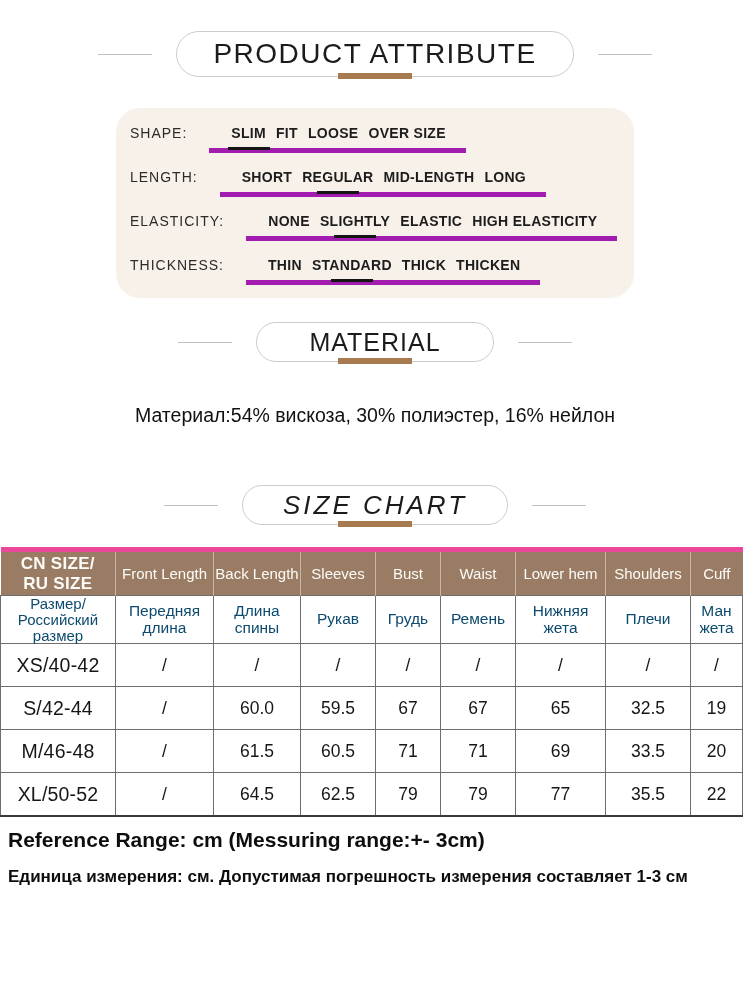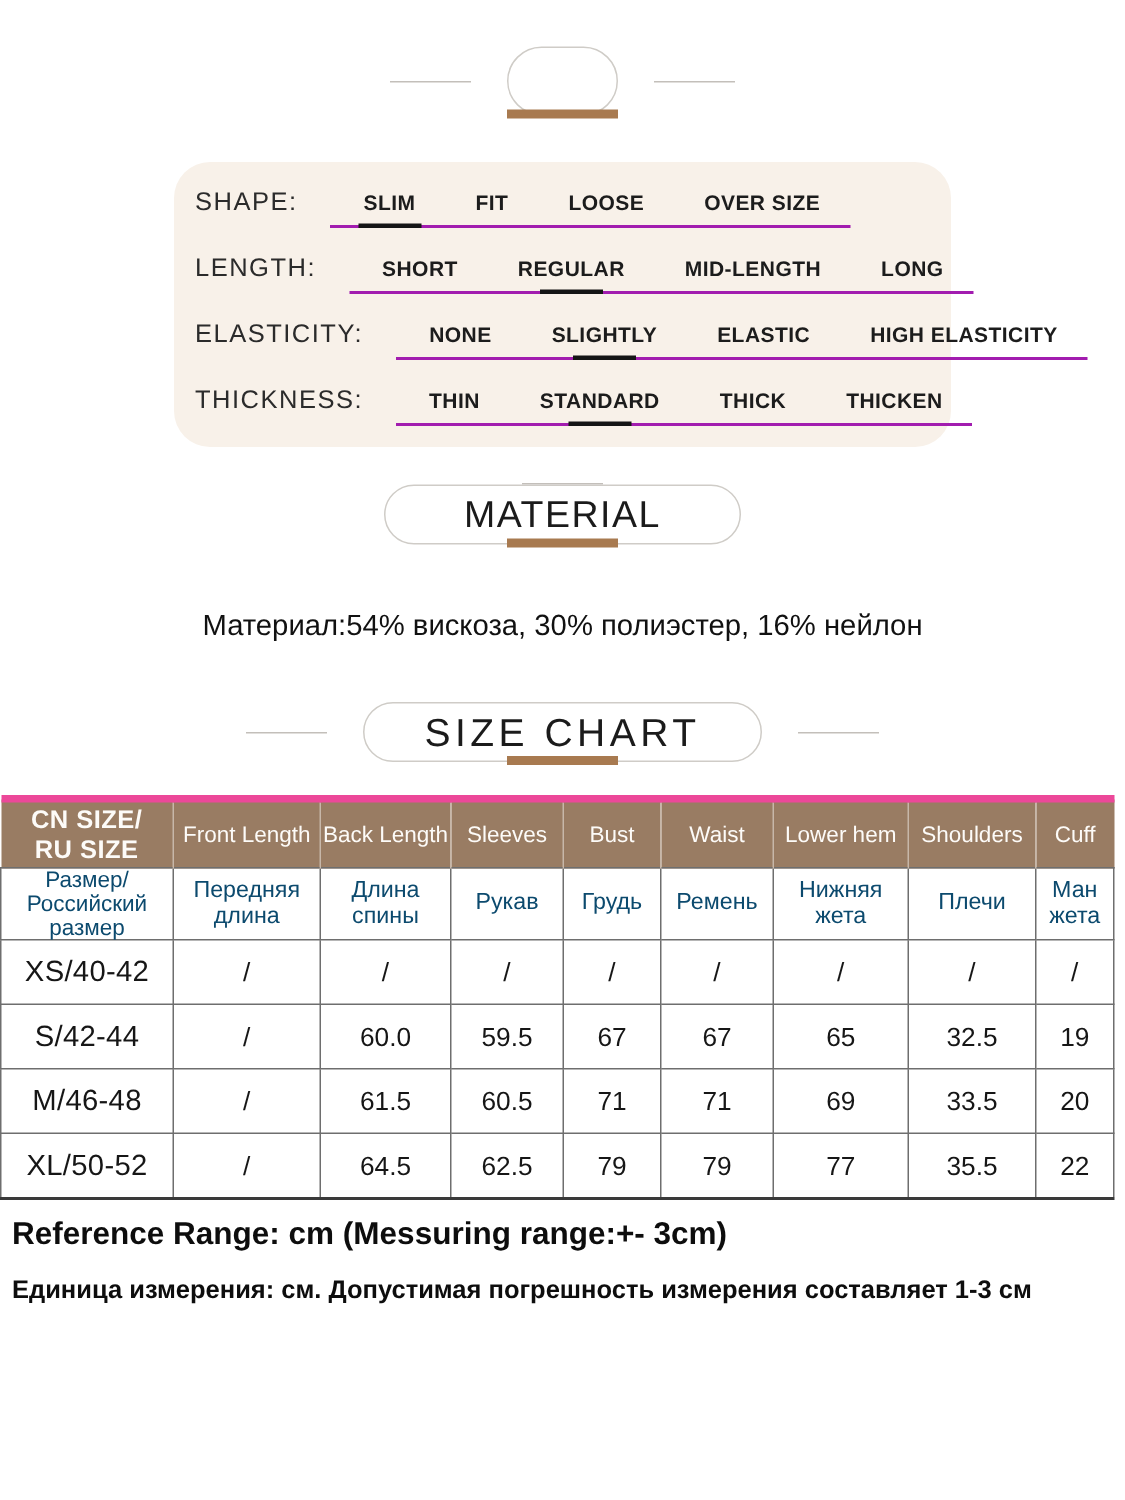--- a/index.html
+++ b/index.html
@@ -2,38 +2,38 @@
 <html><head>
 <meta charset="utf-8">
 <style>
   * { box-sizing: border-box; margin: 0; padding: 0; }
   body { background: #fff; font-family: "Liberation Sans", "DejaVu Sans", sans-serif; }
   .page { position: relative; width: 750px; height: 1000px; background: #ffffff; overflow: hidden; }
 
   
   .title-row { display: flex; align-items: center; justify-content: center; }
   .title-row.t1 { margin-top: 31px; }
-  .title-row.t2 { margin-top: 24px; flex-direction: column; }
-  .title-row.t3 { margin-top: 38px; }
+  .title-row.t2 { margin-top: 24px; }
+  .title-row.t3 { margin-top: 57px; font-style: italic; }
   .side-line { width: 54px; height: 1px; background: #c3bfba; }
   .title-pill { position: relative; margin: 0 24px; border: 1.5px solid #cfccc7; border-radius: 24px;
                 background: #fff; color: #1b1b1b; display: flex; align-items: center; justify-content: center; }
   .t1 .title-pill { height: 46px; padding: 0 36px; font-size: 28px; letter-spacing: 1.5px; }
   .t2 .title-pill { height: 40px; padding: 0 52px; font-size: 25px; letter-spacing: 1px; }
   .t3 .title-pill { height: 40px; padding: 0 40px; font-size: 26px; letter-spacing: 3px; }
   .accent-bar { position: absolute; left: 50%; transform: translateX(-50%); bottom: -3px;
                 width: 74px; height: 6px; background: #a87a50; }
 
   
   .attr-panel { width: 518px; height: 190px; margin: 31px auto 0 auto; background: #f8f1e9;
                 border-radius: 24px; padding: 17px 14px 10px 14px; }
   .attr-row { display: flex; align-items: baseline; height: 41px; margin-bottom: 3px; }
-  .attr-label { font-size: 17px; color: #2b2b2b; letter-spacing: 1px; white-space: nowrap; flex: 0 0 auto; }
-  .attr-options { position: relative; display: flex; gap: 40px; margin-left: 22px; padding: 0 20px 7px 22px;
-                  border-bottom: 2px solid #a21caf; }
+  .attr-label { font-size: 14px; color: #2b2b2b; letter-spacing: 1px; white-space: nowrap; flex: 0 0 auto; }
+  .attr-options { position: relative; display: flex; gap: 10px; margin-left: 22px; padding: 0 20px 7px 22px;
+                  border-bottom: 5px solid #a21caf; }
   .attr-option { position: relative; font-size: 14px; font-weight: 600; color: #1c1c1c; letter-spacing: 0.3px; white-space: nowrap; }
   .attr-option.sel::after { content: ""; position: absolute; left: 50%; transform: translateX(-50%);
                   bottom: -9px; width: 42px; height: 3px; background: #151515; }
 
   
   .material-text { margin-top: 41px; text-align: center; color: #111; }
   .material-text div { font-size: 19.5px; line-height: 25px; }
 
   
   table.size-table { width: 742px; margin-top: 22px; border-collapse: collapse; table-layout: fixed;
@@ -56,20 +56,21 @@
   .footer-note .f2 { font-size: 17px; font-weight: 700; margin-top: 15px; }
 </style>
 </head>
 <body>
 
 <div class="page">
 
   <div class="title-row t1">
     <span class="side-line"></span>
     <div class="title-pill">
+      <span>PRODUCT ATTRIBUTE</span>
       <span class="accent-bar"></span>
     </div>
     <span class="side-line"></span>
   </div>
 
   <div class="attr-panel" id="attr-panel">
       <div class="attr-row">
         <span class="attr-label">SHAPE:</span>
         <span class="attr-options">
           <span class="attr-option sel">SLIM</span>

